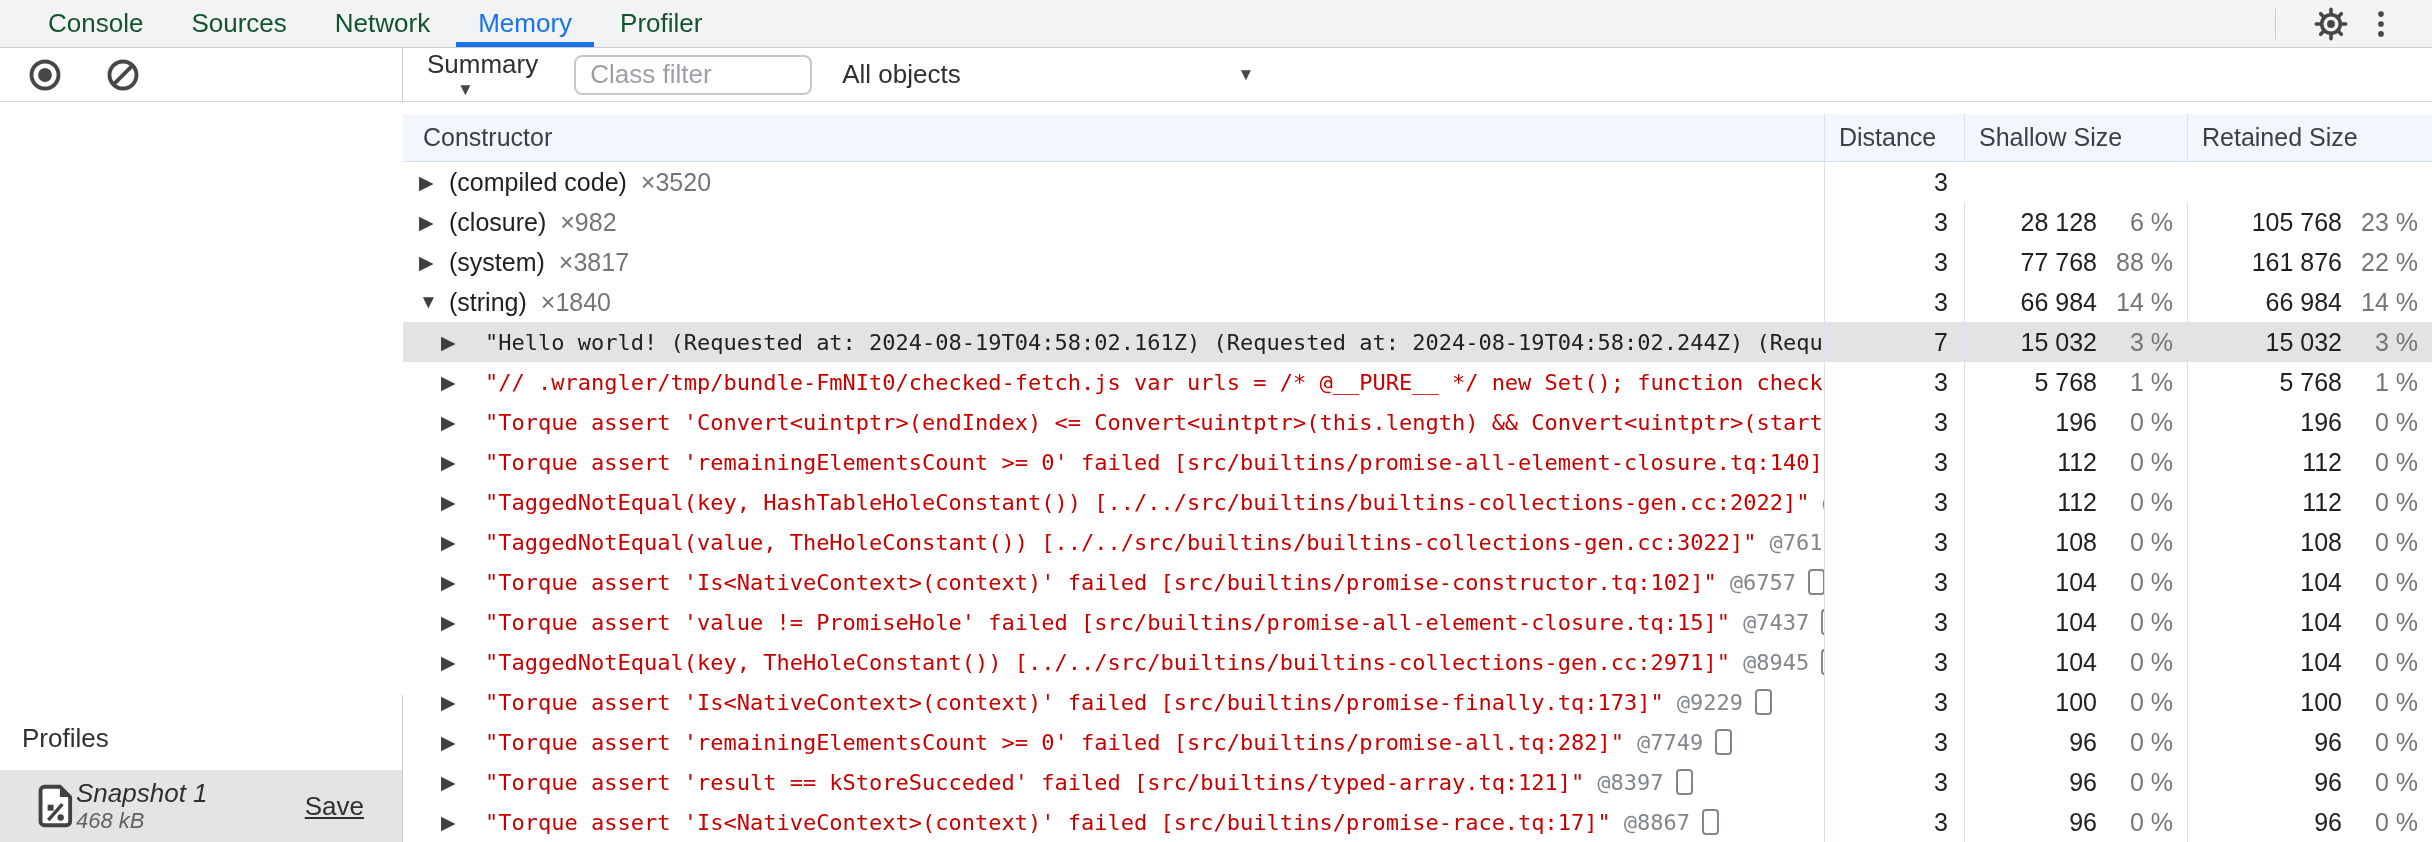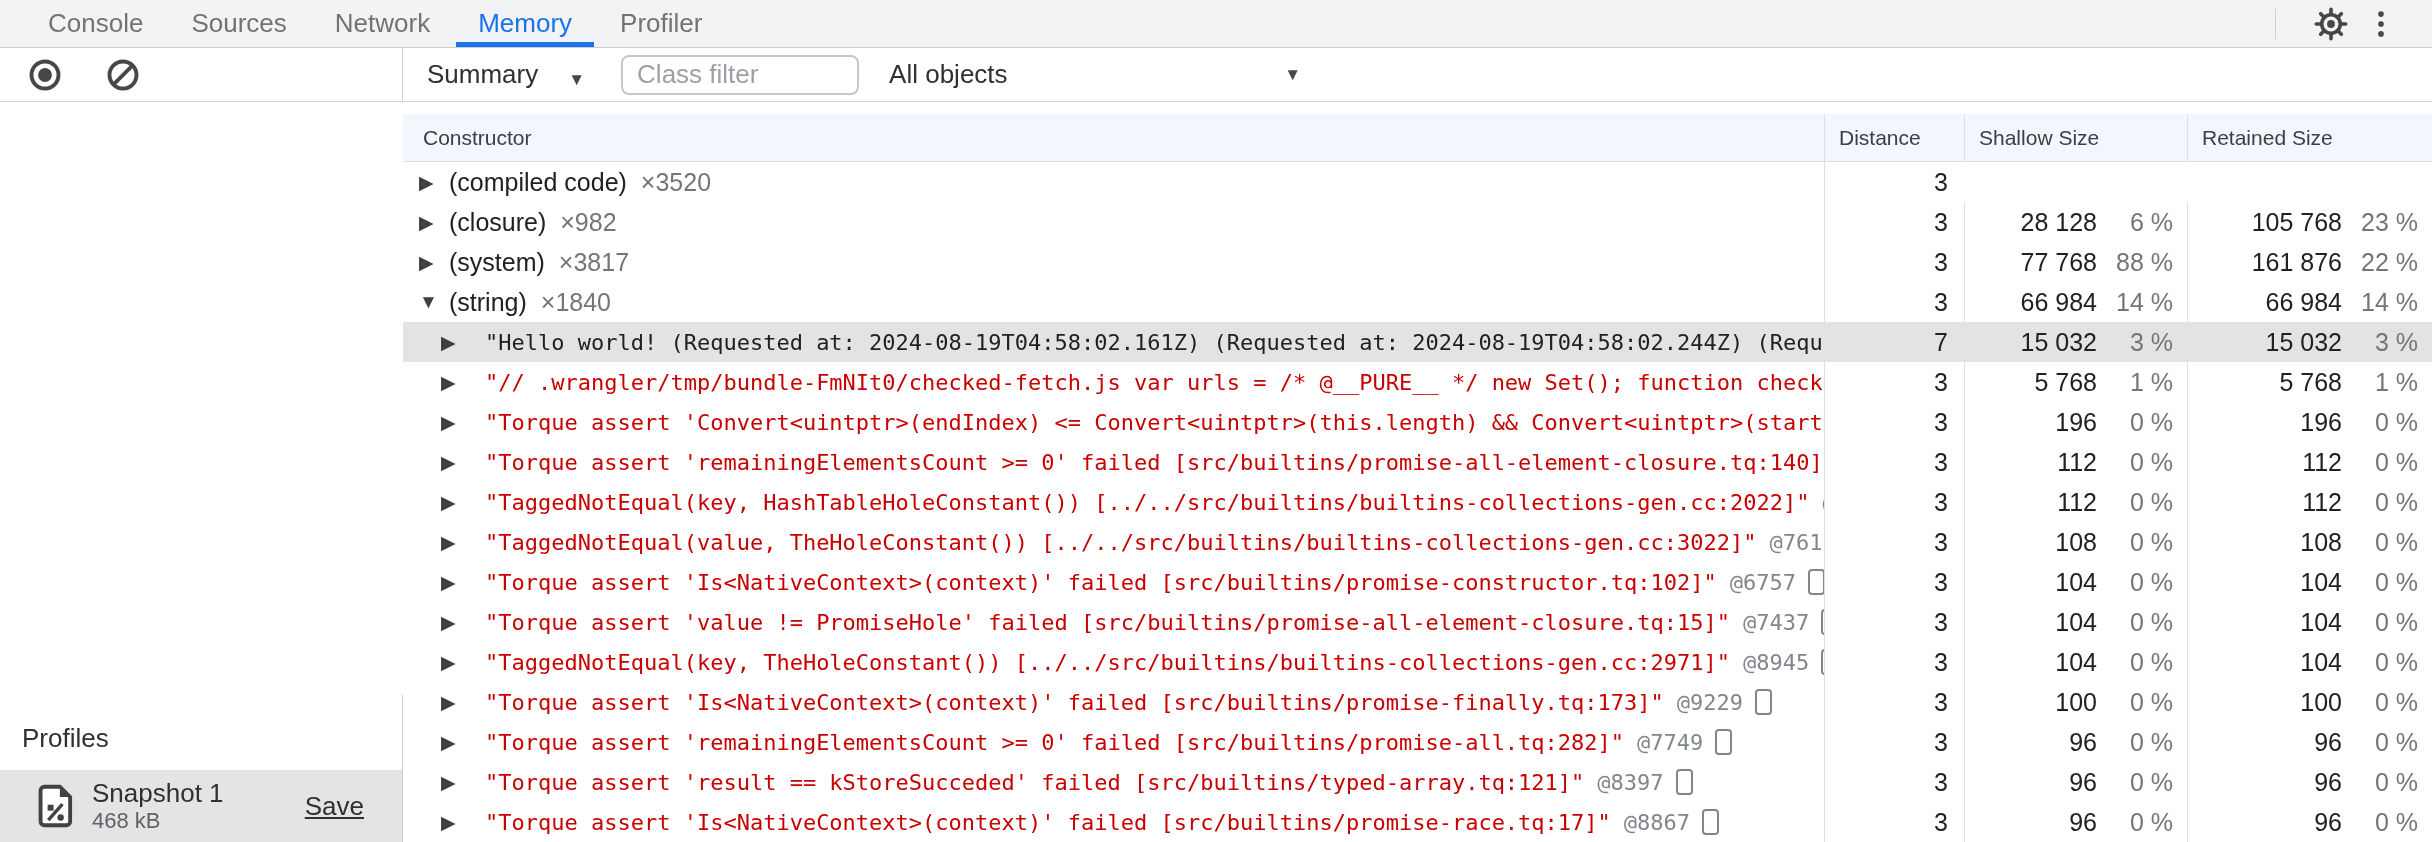--- a/index.html
+++ b/index.html
@@ -10,39 +10,39 @@
     background:#ffffff; color:#202124;
   }
 
   
   .tabbar {
     height:48px; background:#f1f3f4; border-bottom:1px solid #cacdd1;
     display:flex; align-items:stretch; padding-left:24px;
   }
   .tab {
     padding:0 24px; display:flex; align-items:center;
-    font-size:26px; color:#737373; position:relative; cursor:default;
+    font-size:26px; color:#14532d; position:relative; cursor:default;
   }
   .tab.active { color:#1a73e8; }
   .tab.active::after {
     content:""; position:absolute; left:2px; right:2px; bottom:0; height:5px;
     background:#1a73e8;
   }
   .tabbar-right { margin-left:auto; display:flex; align-items:center; padding-right:26px; }
   .tb-divider { width:1px; height:30px; background:#cacdd1; margin:0 30px 0 10px; }
   .icon-btn { display:flex; align-items:center; justify-content:center; width:50px; height:44px; }
 
   
   .toolbar-row { height:54px; display:flex; border-bottom:1px solid #cfd6e4; background:#fff; }
   .toolbar-left {
     width:403px; flex:none; border-right:1px solid #cacdd1;
     display:flex; align-items:center; gap:28px; padding-left:20px;
   }
   .toolbar-right { flex:1; display:flex; align-items:center; padding-left:24px; }
-  .select-like { display:flex; align-items:flex-end; font-size:26px; color:#303030; cursor:default; }
+  .select-like { display:flex; align-items:flex-start; font-size:26px; color:#303030; cursor:default;flex-direction:column; }
   .select-like .caret { font-size:17px; color:#474747; margin-left:30px; }
   .class-filter {
     width:238px; height:40px; margin-left:36px; border:2px solid #c7c7c7; border-radius:8px;
     font-size:26px; padding:0 14px; color:#202124; outline:none;
     font-family:"Liberation Sans", sans-serif; background:#fff;
   }
   .class-filter::placeholder { color:#9aa0a6; }
   .objects-select { margin-left:30px; width:412px; display:flex; align-items:center; justify-content:space-between; font-size:26px; color:#303030; }
   .objects-select .caret { font-size:17px; color:#474747; }
 
@@ -50,30 +50,30 @@
   .main { display:flex; height:740px;align-items:flex-end; }
 
   
   .sidebar { width:403px; flex:none; border-right:1px solid #cacdd1; background:#fff; }
   .sidebar-title { font-size:26px; color:#303030; padding:28px 0 0 22px; }
   .sidebar-section { font-size:24px; color:#474747; padding:40px 0 0 22px; letter-spacing:0.3px; }
   .snapshot-item {
     margin-top:16px; height:72px; background:#e4e4e4;
     display:flex; align-items:center; padding:0 38px 0 38px; cursor:default;
   }
-  .snapshot-text { margin-left:18px; line-height:1.1; }
+  .snapshot-text { margin-left:2px; line-height:1.1;font-style:italic; }
   .snapshot-name { font-size:26px; color:#303030; }
   .snapshot-size { font-size:22px; color:#5f6368; margin-top:2px; }
   .save-link { margin-left:auto; font-size:26px; color:#303030; text-decoration:underline; cursor:pointer; }
 
   
   .grid { flex:1; display:flex; flex-direction:column; background:#fff; }
   .grid-header {
     height:48px; flex:none; background:#f3f6fc; border-bottom:1px solid #d6e1f3;
-    display:flex; align-items:center; font-size:21px; color:#3c4043;
+    display:flex; align-items:center; font-size:25px; color:#3c4043;
   }
   .cell { height:100%; display:flex; align-items:center; }
   .col-cons     { width:1421px; flex:none; padding-left:20px; overflow:hidden; white-space:nowrap; }
   .col-dist     { width:140px;  flex:none; border-left:1px solid #d6e1f3; }
   .col-shallow  { width:223px;  flex:none; border-left:1px solid #d6e1f3; }
   .col-retained { width:245px;  flex:none; border-left:1px solid #d6e1f3; }
   .grid-header .col-dist, .grid-header .col-shallow, .grid-header .col-retained { padding-left:14px; }
 
   .grid-body { flex:1; display:flex; flex-direction:column; overflow:hidden; }
   .row { height:40px; flex:none; display:flex; font-size:25px; }

